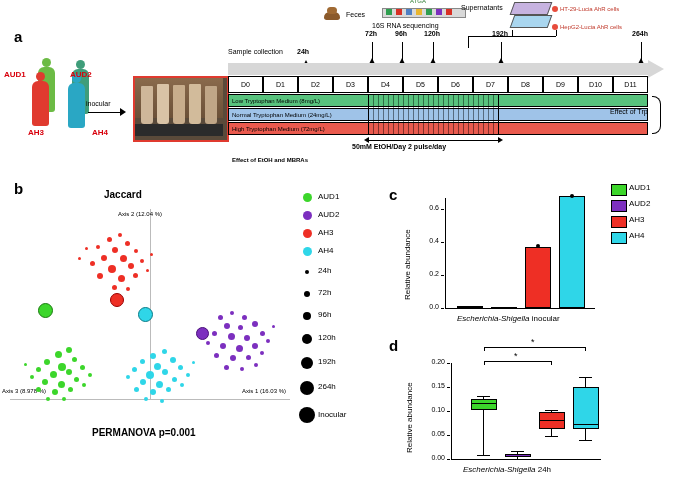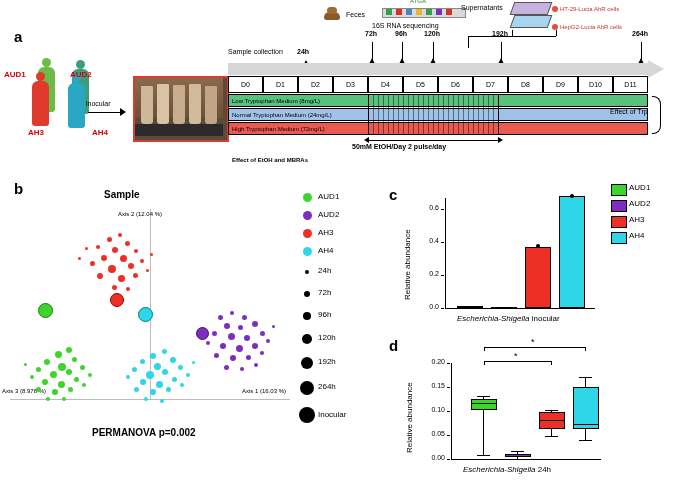--- a/index.html
+++ b/index.html
@@ -178,21 +178,21 @@
   <div class="abs" style="left:498px;top:137px;width:0;height:0;border-top:3px solid transparent;border-bottom:3px solid transparent;border-left:5px solid #000;"></div>
   <div class="abs t7 bold" style="left:352px;top:143px;">50mM EtOH/Day 2 pulse/day</div>
   <div class="abs t6 bold" style="left:232px;top:157px;">Effect of EtOH and MBRAs</div>
 
   <div class="abs" style="left:652px;top:96px;width:8px;height:36px;border:1px solid #000;border-left:none;border-radius:0 8px 8px 0;"></div>
   <div class="abs t7" style="left:610px;top:108px;">Effect of Trp</div>
 </div>
 
 <div class="abs" id="panelB">
   <div class="abs panel-letter" style="left:14px;top:5px;">b</div>
-  <div class="abs t10 bold" style="left:104px;top:14px;">Sample</div>
+  <div class="abs t10 bold" style="left:104px;top:14px;">Jaccard</div>
 
   <div class="abs" style="left:150px;top:34px;width:1px;height:190px;background:#bbb;"></div>
   <div class="abs" style="left:10px;top:224px;width:280px;height:1px;background:#bbb;"></div>
 
   <div class="axis-lab" style="left:118px;top:36px;">Axis 2 (12.04 %)</div>
   <div class="axis-lab" style="left:2px;top:213px;">Axis 3 (8.978 %)</div>
   <div class="axis-lab" style="left:242px;top:213px;">Axis 1 (16.03 %)</div>
 
   <div class="dot" style="left:107px;top:62px;width:5px;height:5px;background:#ee2f25;"></div>
   <div class="dot" style="left:118px;top:58px;width:4px;height:4px;background:#ee2f25;"></div>
@@ -285,21 +285,21 @@
   <div class="dot" style="left:230px;top:180px;width:6px;height:6px;background:#7c2fbf;"></div>
   <div class="dot" style="left:246px;top:180px;width:5px;height:5px;background:#7c2fbf;"></div>
   <div class="dot" style="left:260px;top:176px;width:4px;height:4px;background:#7c2fbf;"></div>
   <div class="dot" style="left:224px;top:190px;width:5px;height:5px;background:#7c2fbf;"></div>
   <div class="dot" style="left:240px;top:192px;width:4px;height:4px;background:#7c2fbf;"></div>
   <div class="dot" style="left:254px;top:188px;width:4px;height:4px;background:#7c2fbf;"></div>
   <div class="dot" style="left:272px;top:150px;width:3px;height:3px;background:#7c2fbf;"></div>
 
   <div class="dot" style="left:196px;top:152px;width:11px;height:11px;background:#7c2fbf;border:1px solid #4a0f7a;"></div>
 
-  <div class="abs t10 bold" style="left:92px;top:252px;">PERMANOVA p=0.002</div>
+  <div class="abs t10 bold" style="left:92px;top:252px;">PERMANOVA p=0.001</div>
 
   <div class="leg-swatch" style="left:303px;top:18px;width:9px;height:9px;background:#3cd62b;"></div>
   <div class="leg-item" style="left:318px;top:17px;">AUD1</div>
   <div class="leg-swatch" style="left:303px;top:36px;width:9px;height:9px;background:#7c2fbf;"></div>
   <div class="leg-item" style="left:318px;top:35px;">AUD2</div>
   <div class="leg-swatch" style="left:303px;top:54px;width:9px;height:9px;background:#ee2f25;"></div>
   <div class="leg-item" style="left:318px;top:53px;">AH3</div>
   <div class="leg-swatch" style="left:303px;top:72px;width:9px;height:9px;background:#2fd6e8;"></div>
   <div class="leg-item" style="left:318px;top:71px;">AH4</div>
 

